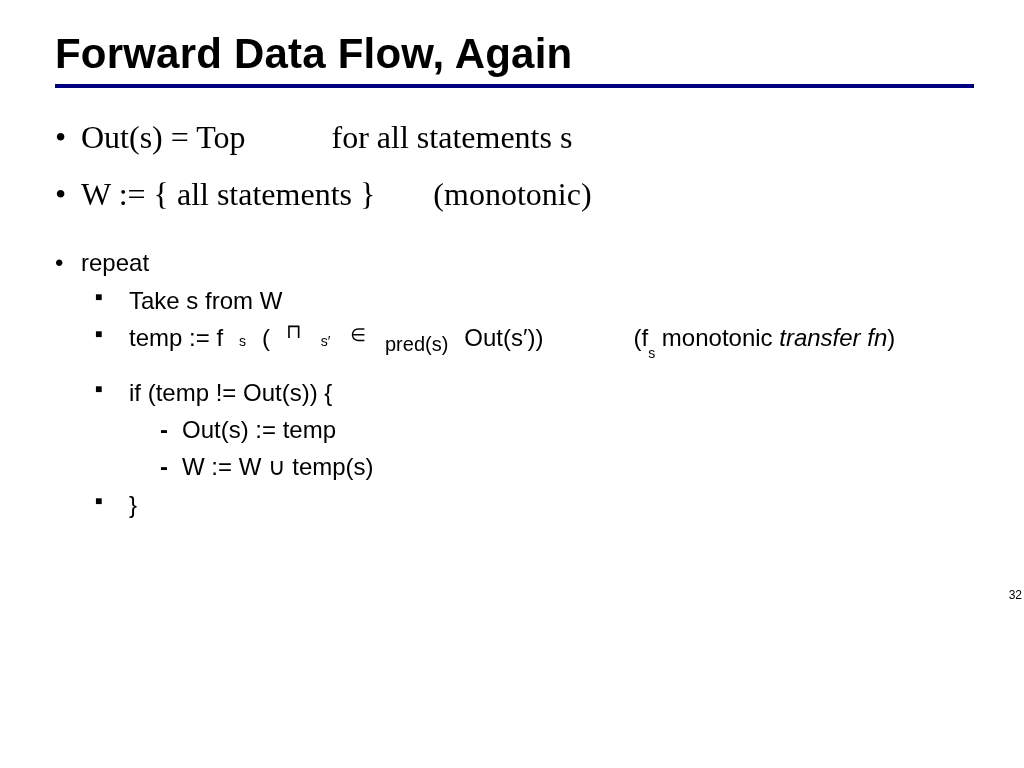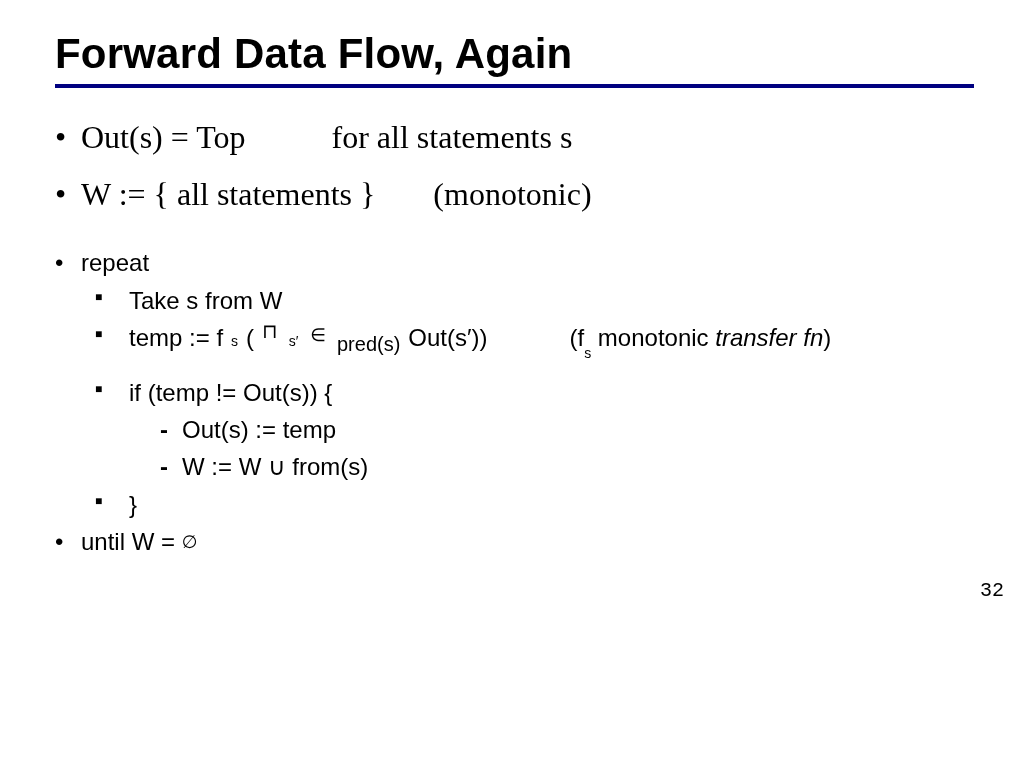--- a/index.html
+++ b/index.html
@@ -92,31 +92,30 @@
     position: absolute;
     left: 0;
     top: 0;
     font-size: 24px;
     font-weight: bold;
   }
   .mathline {
     display: flex;
     flex-wrap: nowrap;
     align-items: flex-start;
-    gap: 8px;
+    gap: 16px;
   }
   .sub { font-size: 14px; position: relative; top: 12px; }
   .ital { font-style: italic; }
   .transfer-note { margin-left: 74px; white-space: nowrap; }
   .slideno {
     position: absolute;
-    right: 20px;
+    right: 2px;
     bottom: 14px;
-    font-size: 20px;
-    font-family: Liberation Mono, monospace;
+    font-size: 12px;
   }
   .block-spacer-top { height: 18px; }
   .meet {
     display: inline-block;
     font-size: 20px;
     position: relative;
     top: -3px;
   }
   .in-op {
     font-size: 18px;
@@ -175,26 +174,22 @@
 
     <div class="block-spacer-top"></div>
 
     <div class="lvl2">if (temp != Out(s)) {</div>
 
     <div class="lvl3">Out(s) := temp</div>
 
     <div class="lvl3">
       <span>W := W </span>
       <span class="union">∪</span>
-      <span>  from(s)</span>
+      <span>  temp(s)</span>
     </div>
 
     <div class="lvl2">}</div>
 
-    <div class="lvl1">
-      <span>until W = </span>
-      <span class="empty">∅</span>
-    </div>
 
   </div>
 
   <div class="slideno">32</div>
 </div>
 
 </body></html>

